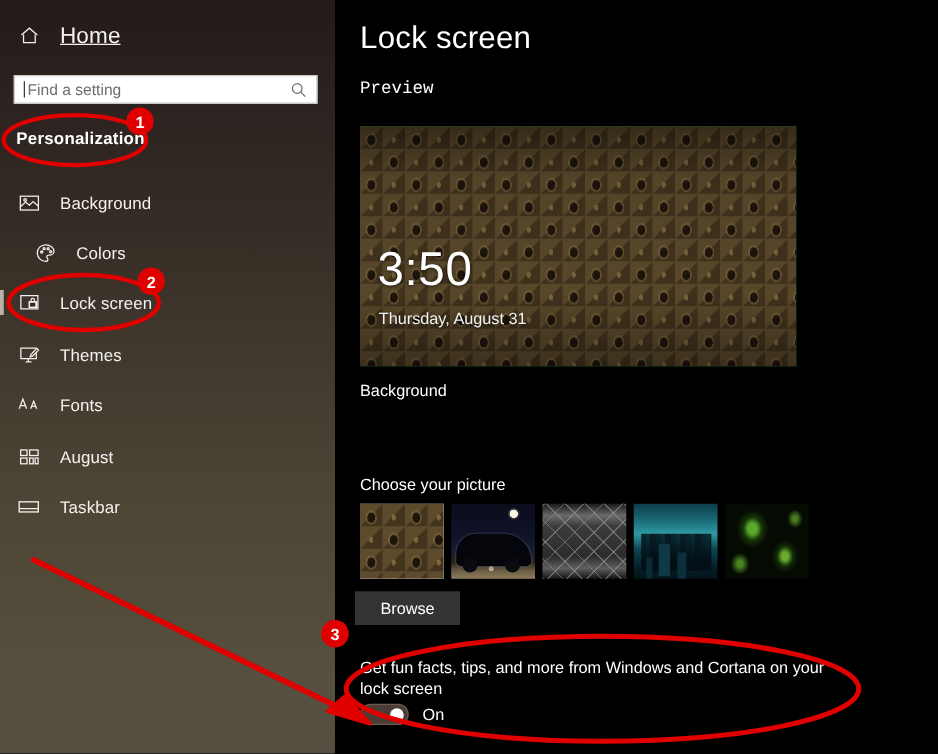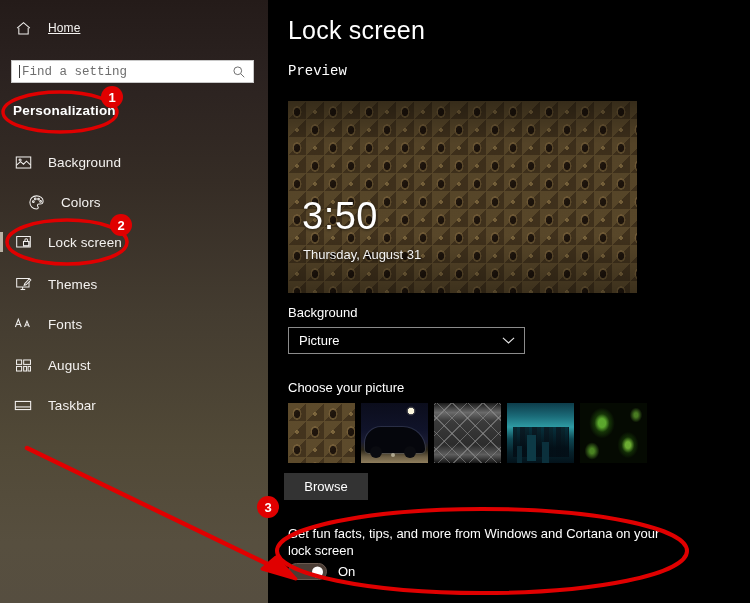--- a/index.html
+++ b/index.html
@@ -60,21 +60,21 @@
   }
   .side-row.selected::before {
     content: "";
     position: absolute;
     left: 0; top: 6px;
     width: 3px; height: 20px;
     background: #b9b2a5;
   }
 
   #home-row { top: 12px; }
-  #home-row .lbl { font-size: 12px; text-decoration: underline; }
+  #home-row .lbl { font-size: 18px; text-decoration: underline; }
 
   
   #search-box {
     position: absolute;
     left: 11px;
     top: 60px;
     width: 243px;
     height: 23px;
     background: #ffffff;
     border: 1px solid #c8c8c8;
@@ -87,21 +87,21 @@
     height: 13px;
     background: #3b3b3b;
     margin-left: 7px;
     flex: 0 0 1px;
   }
   #search-input-text {
     flex: 1 1 auto;
     font-size: 12.5px;
     color: #6e6e6e;
     margin-left: 2px;
-    font-family: Liberation Mono, monospace;
+    font-family: Liberation Sans, sans-serif;
   }
   #search-icon {
     flex: 0 0 20px;
     color: #6a6a6a;
     display: flex;
     align-items: center;
     justify-content: center;
     margin-right: 4px;
   }
 
@@ -488,28 +488,20 @@
 
     <div id="preview">
       <div class="damask"></div>
       <div id="preview-vignette"></div>
       <div id="preview-time">3:50</div>
       <div id="preview-date">Thursday, August 31</div>
     </div>
 
     <div id="background-label">Background</div>
 
-    <div id="background-select">
-      <span class="val">Picture</span>
-      <span class="chev">
-        <svg width="13" height="9" viewBox="0 0 14 9" fill="none" stroke="currentColor" stroke-width="1.2">
-          <path d="M1 1.6 L7 7.2 L13 1.6"></path>
-        </svg>
-      </span>
-    </div>
 
     <div id="choose-label">Choose your picture</div>
 
     <div id="thumbs">
       <div class="thumb th-damask sel">
         <div class="damask" style="position:absolute;inset:0;"></div>
       </div>
       <div class="thumb th-car"></div>
       <div class="thumb th-lattice"></div>
       <div class="thumb th-city"></div>

